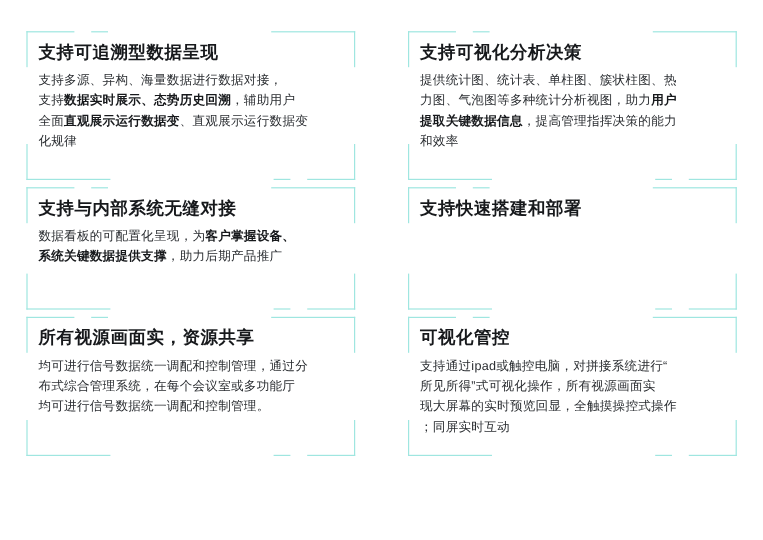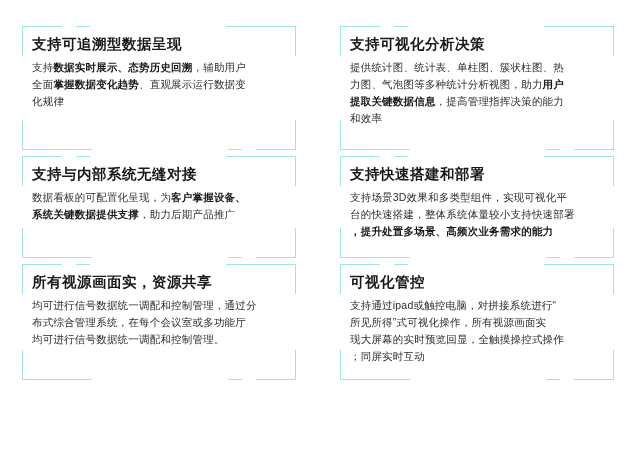--- a/index.html
+++ b/index.html
@@ -106,22 +106,23 @@
           <div class="ln h tr-h" style="background: rgb(159, 230, 224);"></div>
             <div class="ln v tr-v" style="background: rgb(159, 230, 224);"></div>
           <div class="ln h bl-h" style="background: rgb(159, 230, 224);"></div>
             <div class="ln v bl-v" style="background: rgb(159, 230, 224);"></div>
           <div class="ln h dash-b" style="background: rgb(159, 230, 224);"></div>
           <div class="ln h br-h" style="background: rgb(159, 230, 224);"></div>
             <div class="ln v br-v" style="background: rgb(159, 230, 224);"></div>
         </div>
         <div class="title">支持可追溯型数据呈现</div>
         <div class="body">
+            <div><span>支持多源、异构、海量数据进行数据对接，</span></div>
             <div><span>支持</span><b>数据实时展示、态势历史回溯</b><span>，辅助用户</span></div>
-            <div><span>全面</span><b>掌握数据变化趋势</b><span>、直观展示运行数据变</span></div>
+            <div><span>全面</span><b>直观展示运行数据变</b><span>、直观展示运行数据变</span></div>
             <div><span>化规律</span></div>
           </div>
       </div>
     </div>
 
     <div class="card">
       <div class="cardinner">
         <div class="frame">
           <div class="ln h tl-h" style="background: rgb(159, 230, 224);"></div>
             <div class="ln v tl-v" style="background: rgb(159, 230, 224);"></div>
@@ -174,25 +175,20 @@
           <div class="ln h dash-t" style="background: rgb(159, 230, 224);"></div>
           <div class="ln h tr-h" style="background: rgb(159, 230, 224);"></div>
             <div class="ln v tr-v" style="background: rgb(159, 230, 224);"></div>
           <div class="ln h bl-h" style="background: rgb(159, 230, 224);"></div>
             <div class="ln v bl-v" style="background: rgb(159, 230, 224);"></div>
           <div class="ln h dash-b" style="background: rgb(159, 230, 224);"></div>
           <div class="ln h br-h" style="background: rgb(159, 230, 224);"></div>
             <div class="ln v br-v" style="background: rgb(159, 230, 224);"></div>
         </div>
         <div class="title">支持快速搭建和部署</div>
-        <div class="body">
-            <div><span>支持场景3D效果和多类型组件，实现可视化平</span></div>
-            <div><span>台的快速搭建，整体系统体量较小支持快速部署</span></div>
-            <div><b>，提升处置多场景、高频次业务需求的能力</b></div>
-          </div>
       </div>
     </div>
 
     <div class="card">
       <div class="cardinner">
         <div class="frame">
           <div class="ln h tl-h" style="background: rgb(159, 230, 224);"></div>
             <div class="ln v tl-v" style="background: rgb(159, 230, 224);"></div>
           <div class="ln h dash-t" style="background: rgb(159, 230, 224);"></div>
           <div class="ln h tr-h" style="background: rgb(159, 230, 224);"></div>

